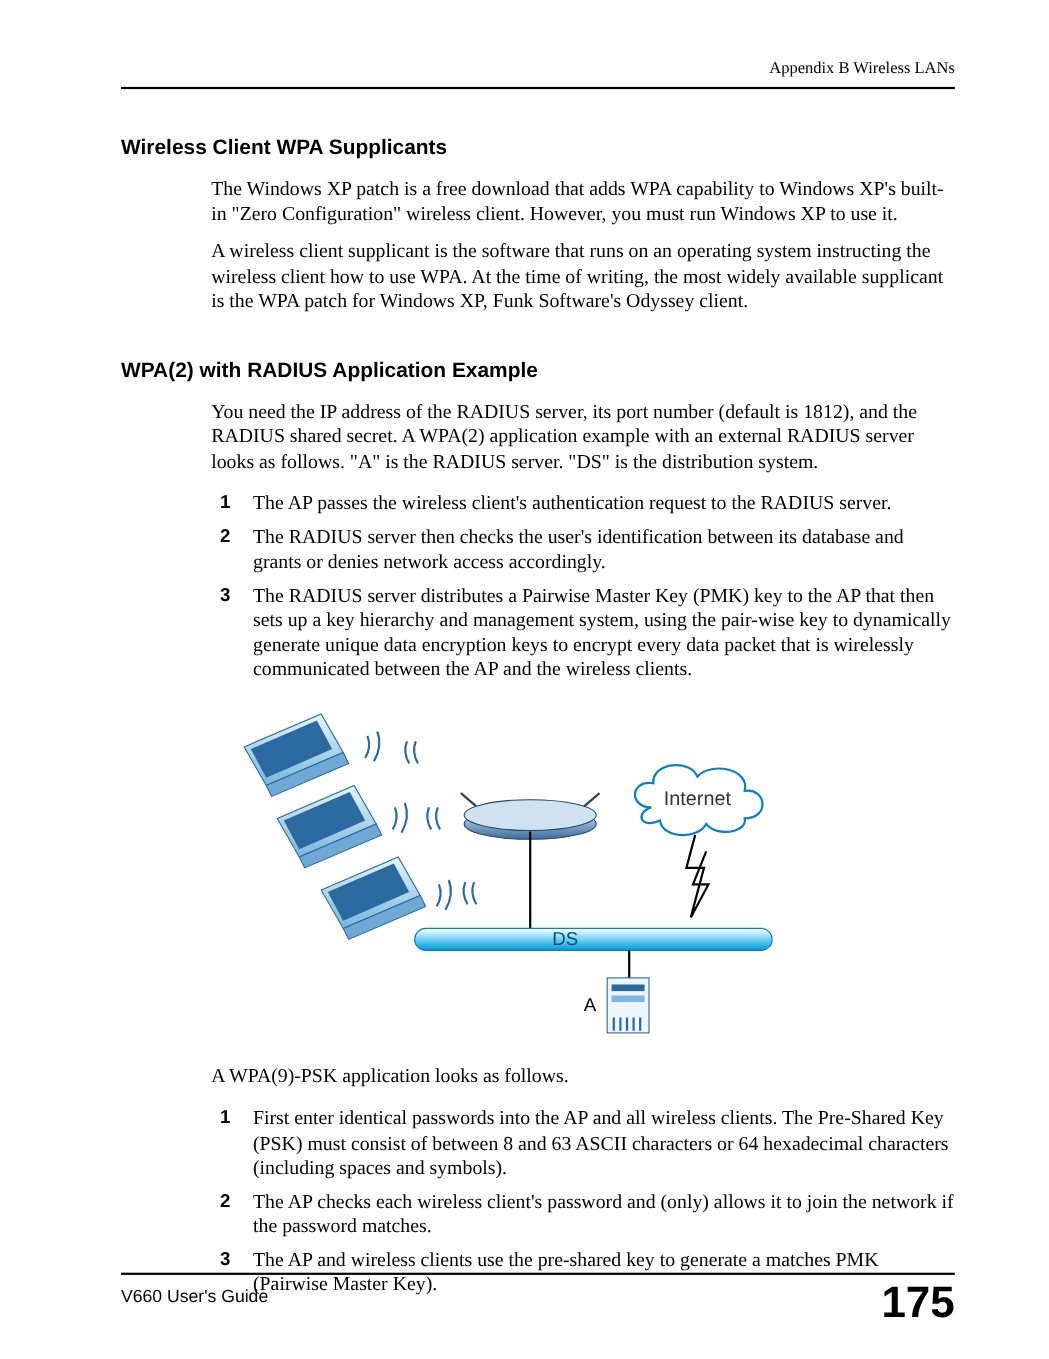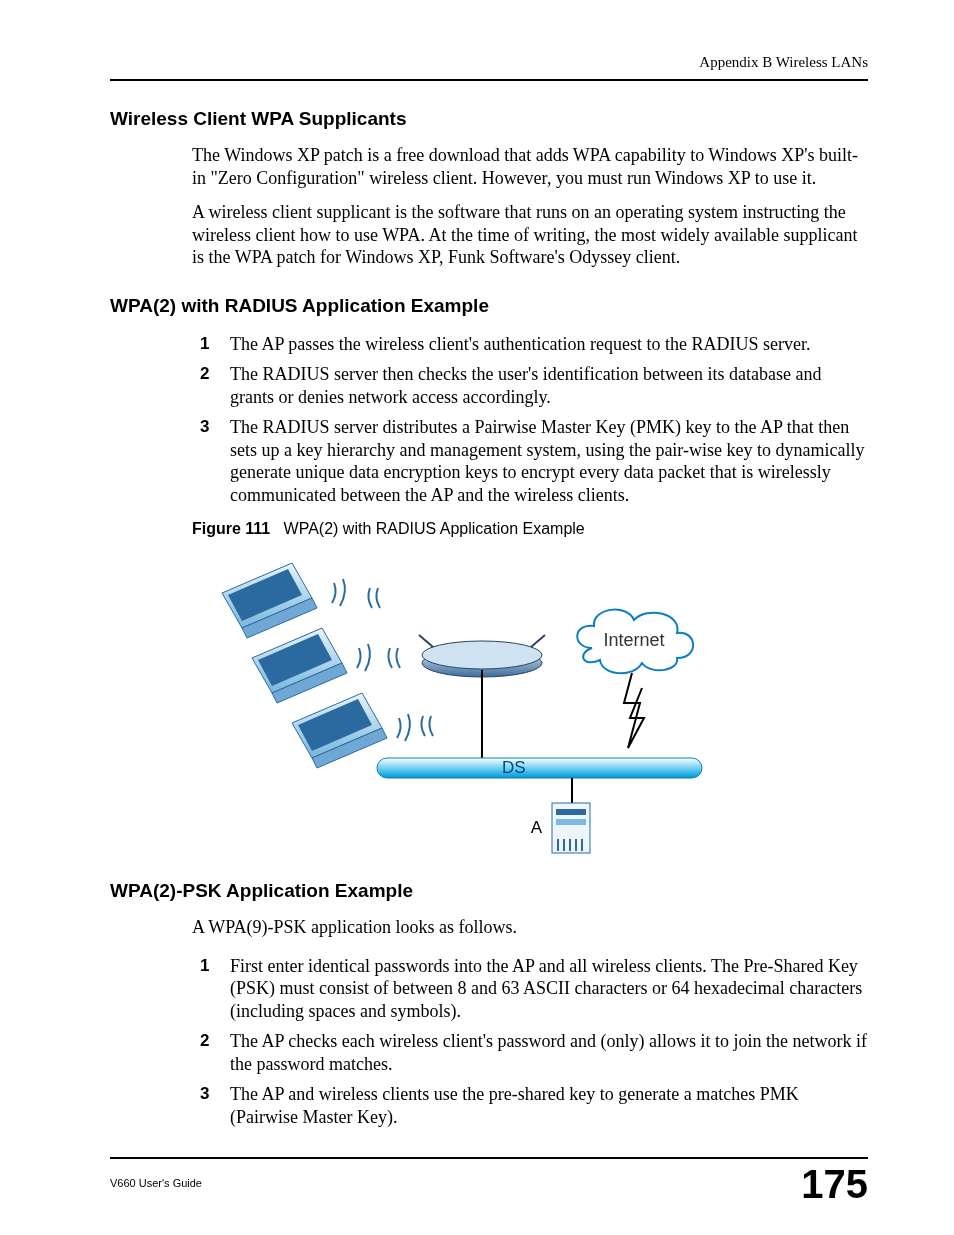--- a/index.html
+++ b/index.html
@@ -37,21 +37,21 @@
   .content {
     position: absolute;
     top: 108px;
     left: 110px;
     right: 86px;
   }
   h2.section {
     font-family: Arial, Helvetica, sans-serif;
     font-weight: bold;
     font-size: 19px;
-    margin: 0 0 14px 0;
+    margin: 16px 0 14px 0;
   }
   .body-para {
     font-family: "Times New Roman", Times, serif;
     font-size: 18px;
     line-height: 1.25;
     margin: 0 0 12px 82px;
   }
   .block-gap { height: 14px; }
   ol.numlist {
     margin: 16px 0 14px 82px;
@@ -90,21 +90,21 @@
     bottom: 76px;
     left: 110px;
     right: 86px;
     border-top: 2px solid #000;
   }
   .footer-left {
     position: absolute;
     bottom: 46px;
     left: 110px;
     font-family: Arial, Helvetica, sans-serif;
-    font-size: 11px;
+    font-size: 16px;
   }
   .page-number {
     position: absolute;
     bottom: 28px;
     right: 86px;
     font-family: Arial, Helvetica, sans-serif;
     font-weight: bold;
     font-size: 40px;
   }
   
@@ -119,30 +119,28 @@
 
   <div class="content">
 
     <h2 class="section">Wireless Client WPA Supplicants</h2>
     <p class="body-para">The Windows XP patch is a free download that adds WPA capability to Windows XP's built-in "Zero Configuration" wireless client. However, you must run Windows XP to use it.</p>
     <p class="body-para">A wireless client supplicant is the software that runs on an operating system instructing the wireless client how to use WPA. At the time of writing, the most widely available supplicant is the WPA patch for Windows XP, Funk Software's Odyssey client.</p>
 
     <div class="block-gap"></div>
 
     <h2 class="section">WPA(2) with RADIUS Application Example</h2>
+    <p class="body-para">You need the IP address of the RADIUS server, its port number (default is 1812), and the RADIUS shared secret. A WPA(2) application example with an external RADIUS server looks as follows. "A" is the RADIUS server. "DS" is the distribution system.</p>
 
     <ol class="numlist">
       <li>The AP passes the wireless client's authentication request to the RADIUS server.</li>
       <li>The RADIUS server then checks the user's identification between its database and grants or denies network access accordingly.</li>
       <li>The RADIUS server distributes a Pairwise Master Key (PMK) key to the AP that then sets up a key hierarchy and management system, using the pair-wise key to dynamically generate unique data encryption keys to encrypt every data packet that is wirelessly communicated between the AP and the wireless clients.</li>
     </ol>
 
-    <div class="fig-caption">
-      <span class="strong">Figure 111</span>&nbsp;&nbsp;&nbsp;<span>WPA(2) with RADIUS Application Example</span>
-    </div>
 
     <div class="figure">
       <svg width="520" height="310" viewBox="0 0 520 310">
 
         <defs>
           <linearGradient id="dsgrad" x1="0" y1="0" x2="0" y2="1">
             <stop offset="0%" stop-color="#ffffff"></stop>
             <stop offset="60%" stop-color="#57c6f0"></stop>
             <stop offset="100%" stop-color="#0097d6"></stop>
           </linearGradient>
@@ -230,21 +228,20 @@
           <line x1="6" y1="48" x2="6" y2="36" stroke="#2a6aa0" stroke-width="2"></line>
           <line x1="12" y1="48" x2="12" y2="36" stroke="#2a6aa0" stroke-width="2"></line>
           <line x1="18" y1="48" x2="18" y2="36" stroke="#2a6aa0" stroke-width="2"></line>
           <line x1="24" y1="48" x2="24" y2="36" stroke="#2a6aa0" stroke-width="2"></line>
           <line x1="30" y1="48" x2="30" y2="36" stroke="#2a6aa0" stroke-width="2"></line>
         </g>
         <text x="350" y="285" font-size="17" fill="#000" text-anchor="end">A</text>
       </svg>
     </div>
 
-    <h2 class="section">WPA(2)-PSK Application Example</h2>
     <p class="body-para">A WPA(9)-PSK application looks as follows.</p>
 
     <ol class="numlist">
       <li>First enter identical passwords into the AP and all wireless clients. The Pre-Shared Key (PSK) must consist of between 8 and 63 ASCII characters or 64 hexadecimal characters (including spaces and symbols).</li>
       <li>The AP checks each wireless client's password and (only) allows it to join the network if the password matches.</li>
       <li>The AP and wireless clients use the pre-shared key to generate a matches PMK (Pairwise Master Key).</li>
     </ol>
 
   </div>
 

